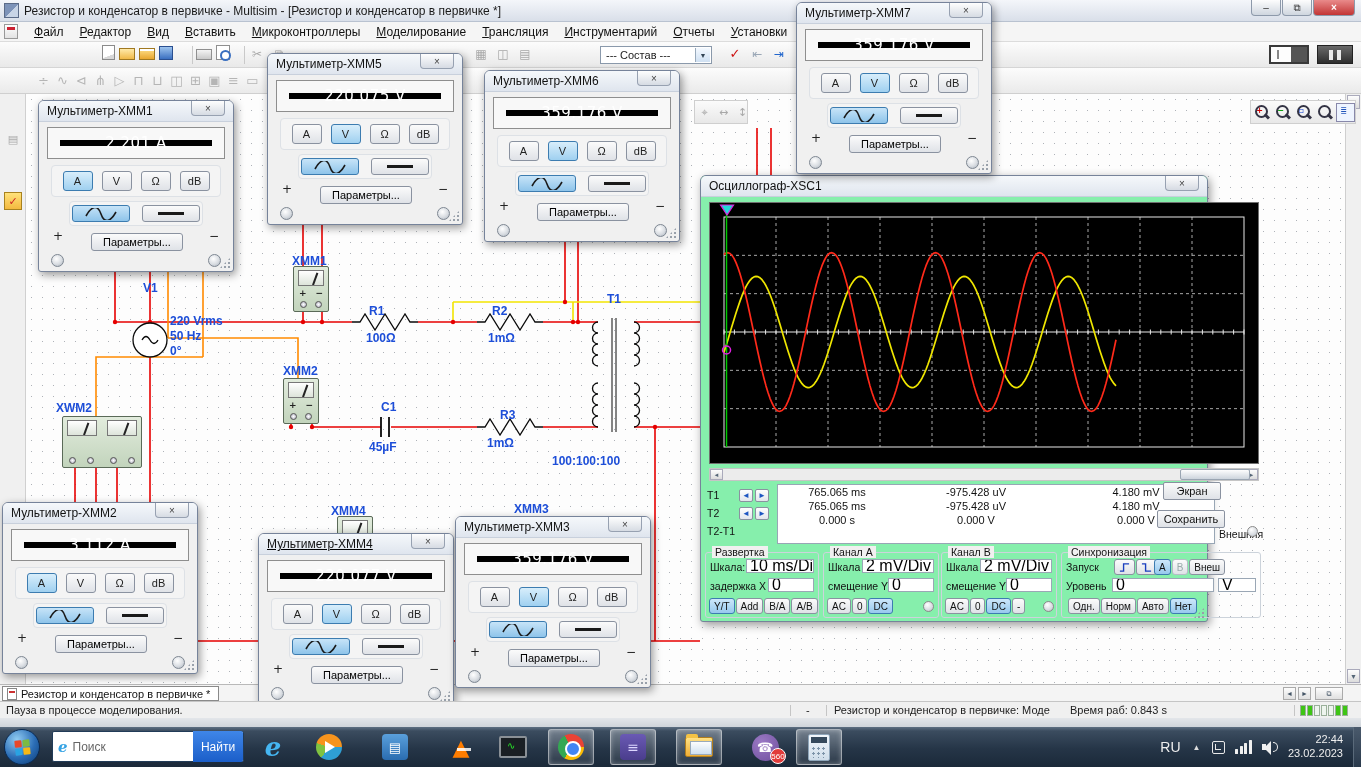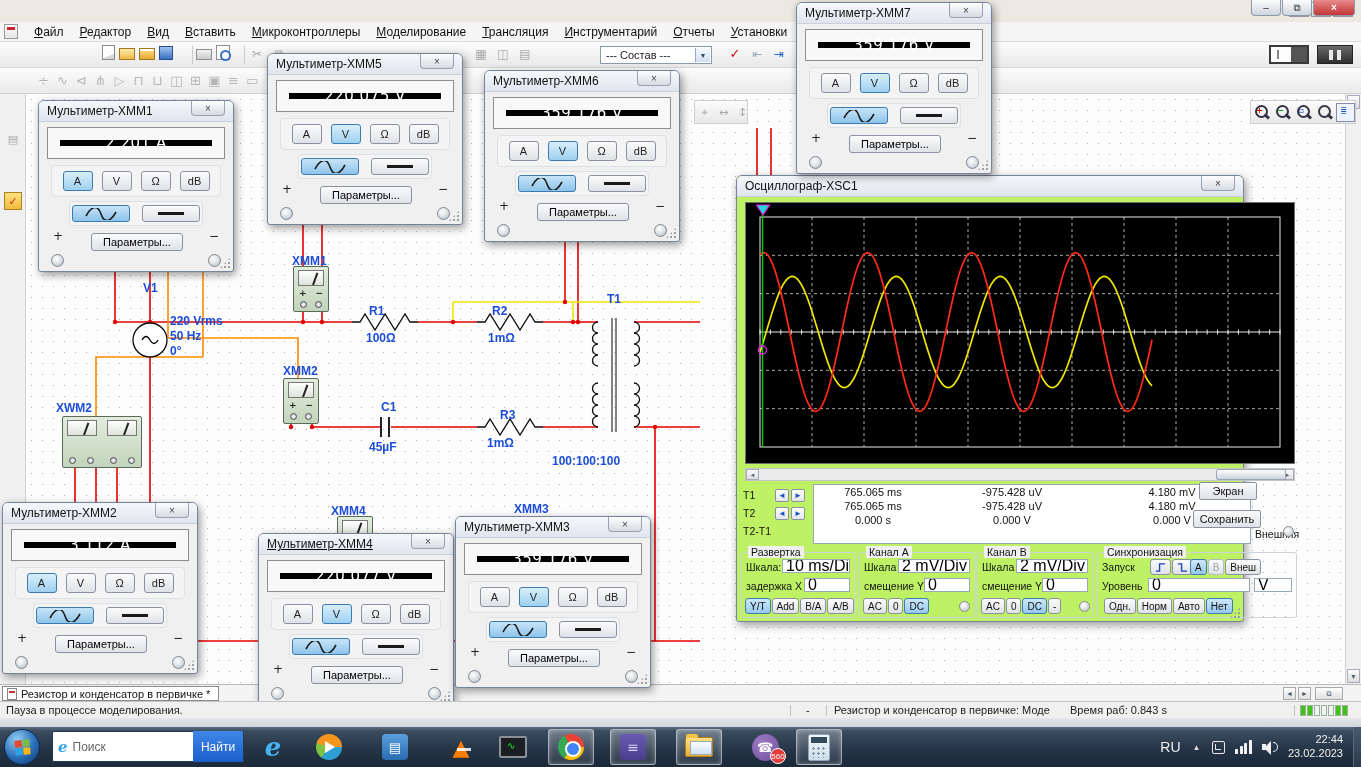--- a/index.html
+++ b/index.html
@@ -89,21 +89,21 @@
   .wbtn.sel{background:linear-gradient(#c7e4f8,#8ec4ea);border-color:#3c7cb0}
   .dcline{width:26px;height:2.5px;background:#1a1a1a}
   .mmfoot{position:absolute;left:10px;right:10px;top:126px;height:42px}
   .pm{position:absolute;top:2px;font:12px "DejaVu Sans",sans-serif;color:#222}
   .pml{left:4px}.pmr{right:4px}
   .pbtn{position:absolute;left:42px;top:6px;width:92px;height:18px;display:flex;align-items:center;justify-content:center;font-size:11px;background:linear-gradient(#fbfbfb,#dfe2e7);border:1px solid #8a92a0;border-radius:3px}
   .term{position:absolute;bottom:2px;width:13px;height:13px;border-radius:50%;border:1px solid #7e8792;background:radial-gradient(circle at 40% 35%,#ffffff,#d9dde2 55%,#a8b0ba)}
   .term.tl{left:2px}.term.tr2{right:2px}
   .grip{position:absolute;right:2px;bottom:2px;width:12px;height:12px;background-image:radial-gradient(#98a0aa 1px,transparent 1.3px);background-size:4px 4px;clip-path:polygon(100% 0,100% 100%,0 100%)}
 
-  #scope{position:absolute;left:736px;top:175px;width:508px;height:447px;background:#bef264;border:1px solid #76839a;border-radius:6px 6px 3px 3px;box-shadow:2px 3px 10px rgba(0,0,0,.4);z-index:38}
+  #scope{position:absolute;left:700px;top:175px;width:508px;height:447px;background:#86efac;border:1px solid #76839a;border-radius:6px 6px 3px 3px;box-shadow:2px 3px 10px rgba(0,0,0,.4);z-index:38}
   #scope-screen{position:absolute;left:8px;top:26px;width:550px;height:262px;background:#000;border:1px solid #6f6f6f}
   #scope-hscroll{position:absolute;left:8px;top:292px;width:550px;height:13px;background:#ececec;border:1px solid #c5c5c5}
   .hsa{position:absolute;top:0;width:13px;height:11px;background:linear-gradient(#fdfdfd,#dcdcdc);border:1px solid #aab;font-size:6px;color:#567;display:flex;align-items:center;justify-content:center}
   #hthumb{position:absolute;left:470px;top:0;width:70px;height:11px;background:linear-gradient(#fdfdfd,#cdd4dd);border:1px solid #9aa5b2;border-radius:2px}
   #cursor-box{position:absolute;left:6px;top:310px;width:66px;height:56px;font-size:10.5px;color:#111}
   .crow{display:flex;align-items:center;height:18px;gap:2px}
   .clab{width:30px}
   .cabtn{width:14px;height:13px;display:flex;align-items:center;justify-content:center;font-size:8px;color:#1d56c2;background:linear-gradient(#fefefe,#e2e6ec);border:1px solid #8a92a0;border-radius:2px}
   #scope-table{position:absolute;left:76px;top:308px;width:438px;height:60px;background:#fff;border:1px solid #98a6b5;font-size:11px;color:#111;overflow:hidden}
   .trow{display:grid;grid-template-columns:118px 160px 160px;height:14px;align-items:center}
@@ -177,20 +177,24 @@
   .tray-vol::after{content:"";position:absolute;left:2px;top:1px;border-right:7px solid #f0f0f0;border-top:7px solid transparent;border-bottom:7px solid transparent}
   .tray-vol i{position:absolute;left:11px;top:2px;width:5px;height:10px;border:1.5px solid #f0f0f0;border-left:none;border-radius:0 8px 8px 0}
   #clock{font-size:11px;text-align:right;line-height:1.25;margin-right:10px}
   #showdesk{width:8px;height:40px;border-left:1px solid #5a6a7a;background:linear-gradient(#4a5a6c,#2a3a4c)}
 </style>
 </head>
 <body>
 
 <div id="root">
 
+  <div id="titlebar">
+    <span class="appico"></span>
+    <span>Резистор и конденсатор в первичке - Multisim - [Резистор и конденсатор в первичке *]</span>
+  </div>
   <div id="winbtns">
     <span class="wb">–</span>
     <span class="wb">⧉</span>
     <span class="wb close">×</span>
   </div>
 
   <div id="menubar">
     <span class="menuico"></span>
     <span id="menu-items" style="display:flex">
         <span class="mitem">Файл</span>

